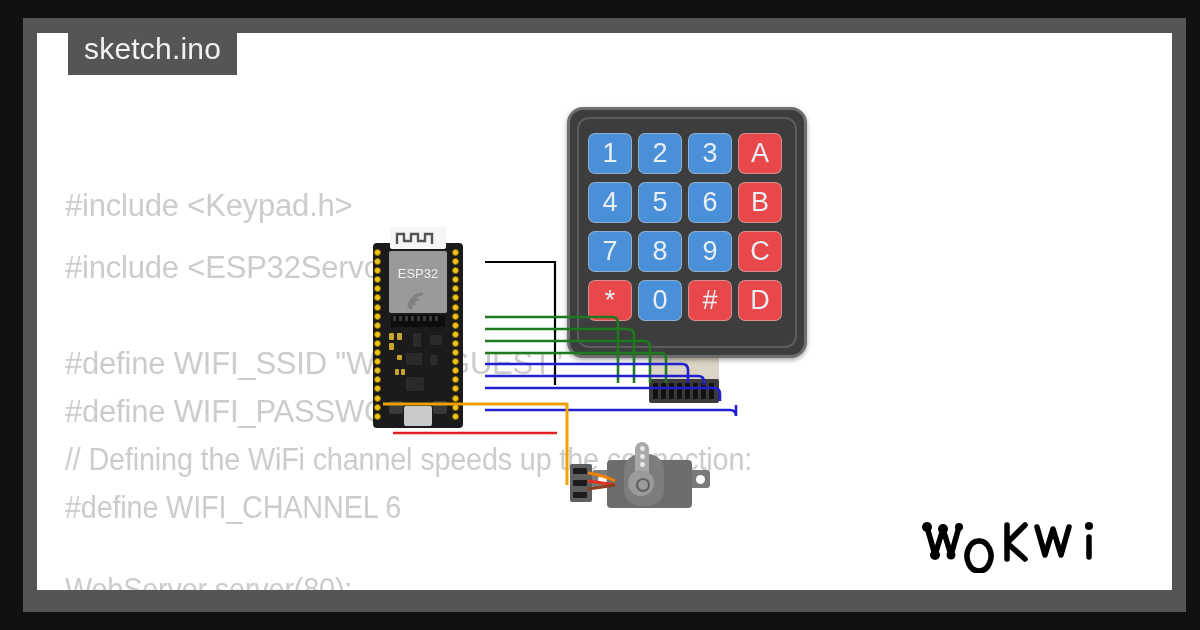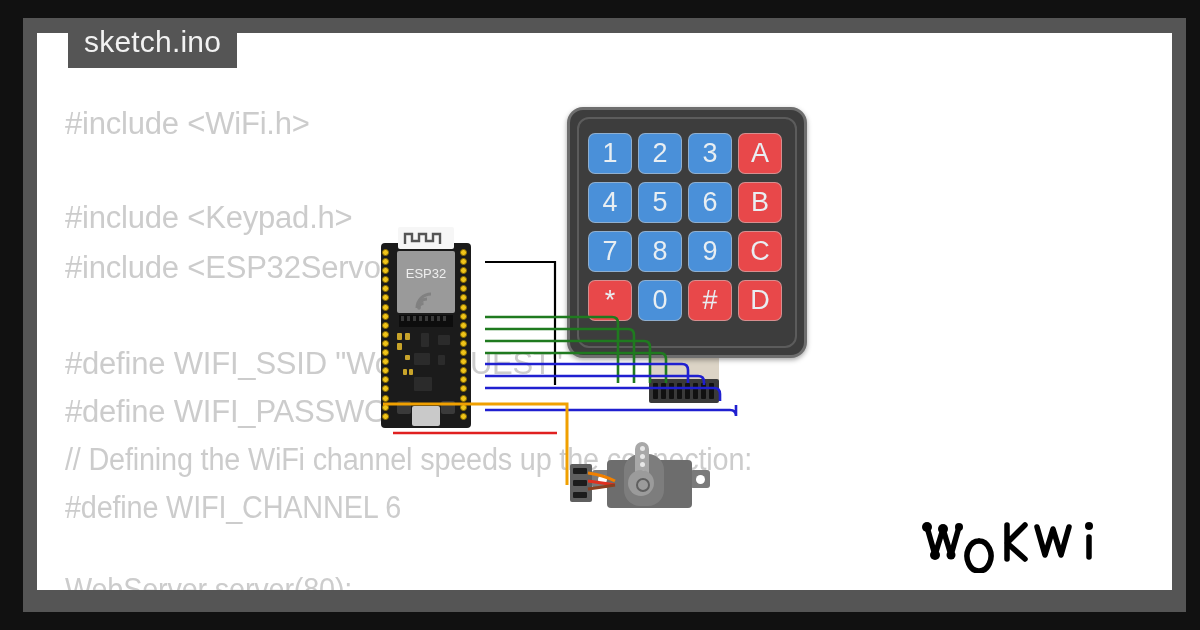--- a/index.html
+++ b/index.html
@@ -23,21 +23,21 @@
   .canvas{
     position:absolute; left:37px; top:33px;
     width:1135px; height:557px;
     background:#ffffff; overflow:hidden;
   }
 
   
   .file-tab{
     position:absolute; left:68px; top:18px;
     background:#555555; color:#f2f2f2;
-    padding:7px 16px 9px 16px;
+    padding:14px 16px 9px 16px;
     font-size:30px; line-height:34px;
     letter-spacing:0.2px;
     z-index:40; white-space:nowrap;
   }
 
   
   .code-layer{
     position:absolute; left:0; top:0; width:1135px; height:557px;
     z-index:5; pointer-events:none;
   }
@@ -89,21 +89,21 @@
     position:absolute; top:4px; width:5px; height:16px;
     background:#111; border-radius:1px;
   }
   .kp-ribbon{
     position:absolute; left:612px; top:318px;
     width:70px; height:30px; background:#d8cfc0; opacity:.9;
   }
 
   
   .esp32{
-    position:absolute; left:344px; top:210px;
+    position:absolute; left:336px; top:210px;
     width:90px; height:185px;
     background:#1b1b1b; border-radius:4px;
   }
   .esp-shield{
     position:absolute; left:17px; top:-16px;
     width:56px; height:22px;
     background:#f6f6f6; border-radius:2px;
   }
   .esp-ant{
     position:absolute; left:22px; top:-13px; width:46px; height:15px;
@@ -203,22 +203,21 @@
 </head>
 <body>
 
 <div id="stage">
 
   <div class="window-frame"></div>
 
   <div class="canvas">
 
     <div class="code-layer">
-      <div class="code-line" style="top:74px">#include &lt;WiFi.h&gt;</div>
-      <div class="code-line" style="top:168px">#include &lt;Keypad.h&gt;</div>
+      <div class="code-line" style="top:156px">#include &lt;Keypad.h&gt;</div>
       <div class="code-line" style="top:218px">#include &lt;ESP32Servo.h&gt;</div>
       <div class="code-line" style="top:314px">#define WIFI_SSID "Wokwi-GUEST"</div>
       <div class="code-line" style="top:362px">#define WIFI_PASSWORD ""</div>
       <div class="code-line narrow" style="top:410px">// Defining the WiFi channel speeds up the connection:</div>
       <div class="code-line narrow" style="top:458px">#define WIFI_CHANNEL 6</div>
       <div class="code-line narrow" style="top:540px">WebServer server(80);</div>
     </div>
 
     <svg class="wires" viewBox="0 0 1135 557">
 

